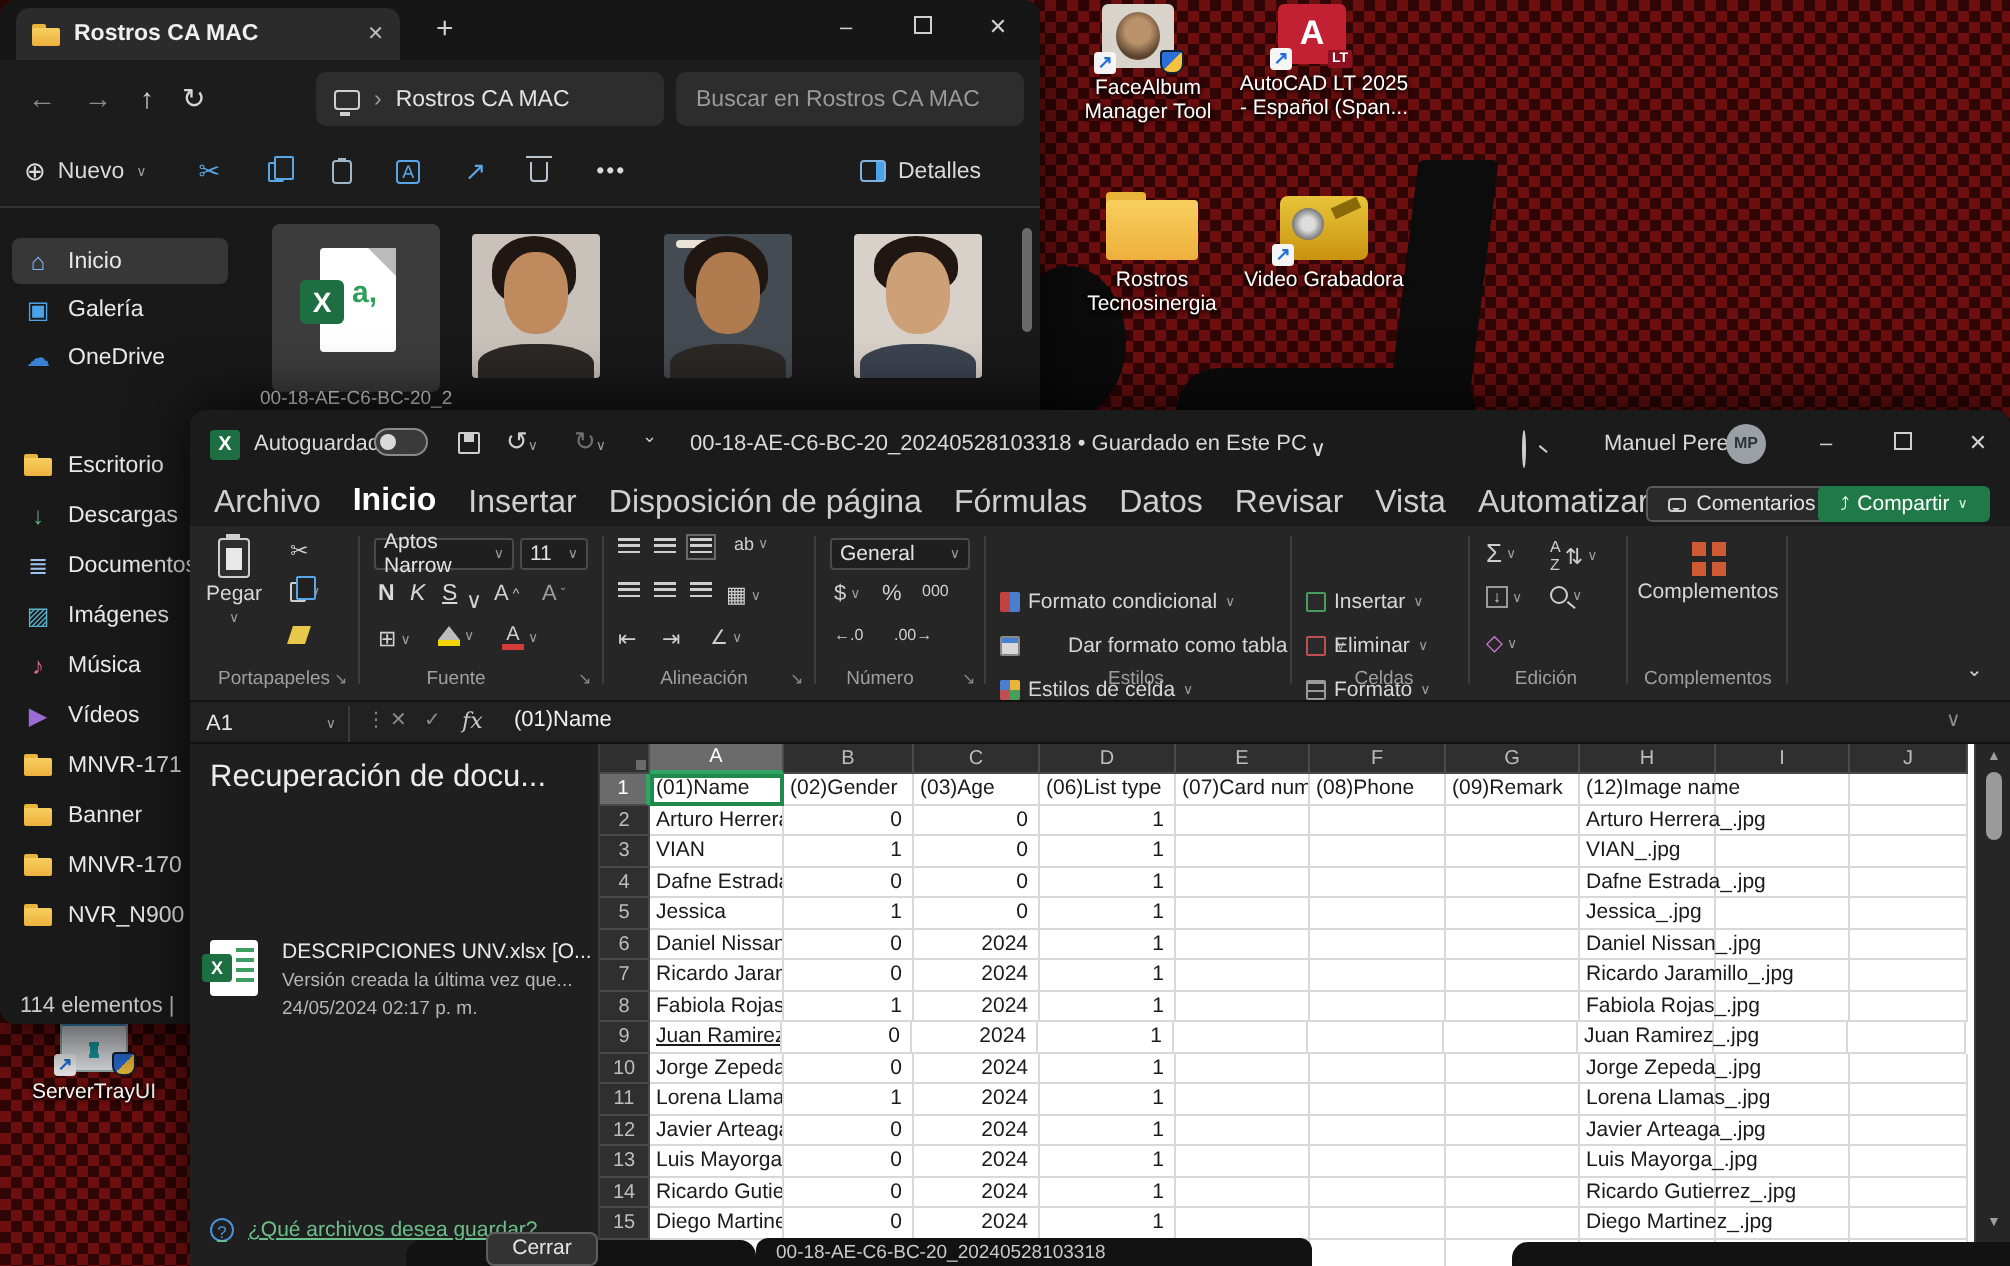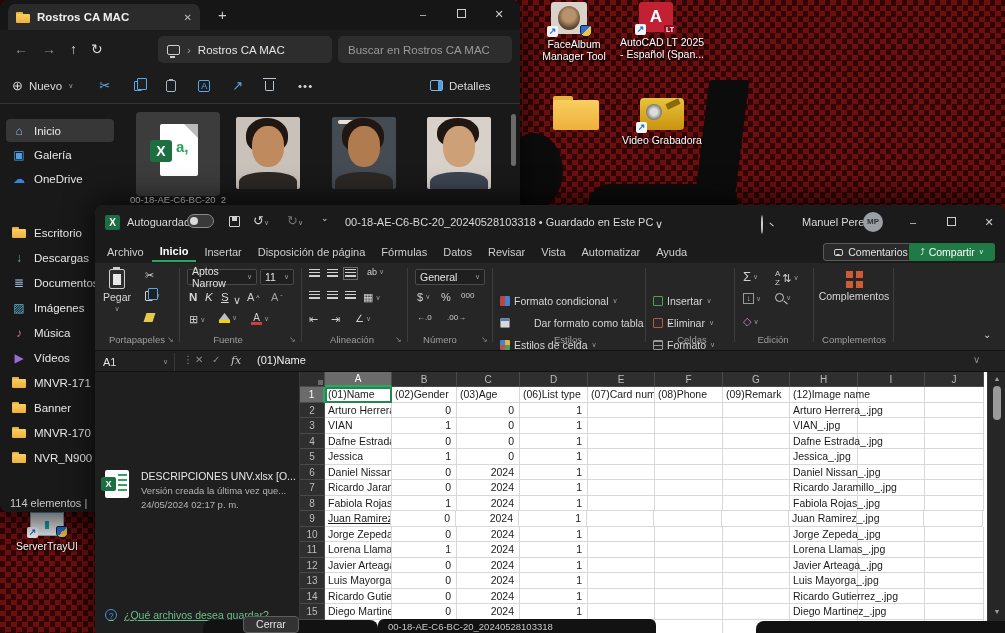--- a/index.html
+++ b/index.html
@@ -113,21 +113,21 @@
   .toggle::before{content:"";position:absolute;left:2px;top:2px;width:8px;height:8px;border-radius:50%;background:#d9d9d9;}
   .ic-save{position:absolute;left:134px;top:11px;width:11px;height:11px;border:1.3px solid #cfcfcf;border-radius:1px;}
   .ic-save::before{content:"";position:absolute;left:2px;top:0;width:5px;height:4px;background:#cfcfcf;}
   .tgl-glyph{position:absolute;top:8px;font-size:13px;color:#cfcfcf;}
   .cv{font-size:7px;color:#9a9a9a;}
   .ic-search{width:9px;height:9px;border:1.4px solid #cfcfcf;border-radius:50%;position:relative;}
   .ic-search::after{content:"";position:absolute;left:7px;top:8px;width:5px;height:1.4px;background:#cfcfcf;transform:rotate(40deg);}
   .avatar{position:absolute;left:768px;top:7px;width:20px;height:20px;border-radius:50%;background:#9aa0a6;color:#2f3337;
     font-size:8px;font-weight:bold;text-align:center;line-height:20px;}
   .xl-tabs{position:absolute;left:0;top:35px;right:0;height:23px;background:#1b1b1b;display:flex;align-items:center;padding-left:4px;}
-  .xtab{font-size:11px;color:#cfcfcf;padding:3px 8px;white-space:nowrap;}
+  .xtab{font-size:16px;color:#cfcfcf;padding:3px 8px;white-space:nowrap;}
   .xtab.active{color:#fff;font-weight:bold;border-bottom:2.5px solid #2fa463;}
   .cmt-btn{position:absolute;left:728px;top:38px;width:96px;height:18px;border:1px solid #5a5a5a;border-radius:3px;
     font-size:10.5px;color:#e3e3e3;display:flex;align-items:center;justify-content:center;gap:5px;background:#2a2a2a;}
   .ic-bubble{width:9px;height:7px;border:1.2px solid #d0d0d0;border-radius:2px;position:relative;}
   .ic-bubble::after{content:"";position:absolute;left:1px;bottom:-3px;border:2px solid transparent;border-top-color:#d0d0d0;}
   .share-btn{position:absolute;left:814px;top:38px;width:86px;height:18px;background:#1f7a48;border-radius:3px;
     font-size:10.5px;color:#fff;display:flex;align-items:center;justify-content:center;gap:4px;}
   .xl-ribbon{position:absolute;left:0;top:58px;right:0;height:87px;background:#262626;font-size:10.5px;}
   .rsep{position:absolute;top:5px;height:74px;width:1px;background:#3d3d3d;}
   .glabel{position:absolute;top:71px;font-size:9.5px;color:#9f9f9f;text-align:center;}
@@ -238,20 +238,24 @@
         </div>
         <div class="dlabel" style="margin-top: 4px;">
           <div>AutoCAD LT 2025</div>
           <div>- Español (Span...</div>
         </div>
       </div>
       <div class="dicon abs" style="left: 522px; top: 96px; width: 108px;">
         <div class="dimg" style="margin: 0px auto;">
           <div class="folder-big" style="margin: 0px auto;"></div>
         </div>
+        <div class="dlabel" style="margin-top: 4px;">
+          <div>Rostros</div>
+          <div>Tecnosinergia</div>
+        </div>
       </div>
       <div class="dicon abs" style="left: 608px; top: 98px; width: 108px;">
         <div class="dimg" style="width: 46px; margin: 0px auto;">
           <div class="ic-videograb" style="position: relative; margin: 0px auto;">
             <span class="shortcut-badge">↗</span>
           </div>
         </div>
         <div class="dlabel" style="margin-top: 4px;">
           <div>Video Grabadora</div>
         </div>
@@ -602,20 +606,21 @@
       <span class="fbtn" style="left:88px;">⋮</span>
       <span class="fbtn" style="left:100px;">✕</span>
       <span class="fbtn" style="left:117px;">✓</span>
       <span class="fbtn fx" style="left:136px;font-size:11px;">fx</span>
       <span class="fval">(01)Name</span>
       <span class="fbtn cv" style="left:878px;">∨</span>
     </div>
 
     <div class="xl-main">
       <div class="recovery">
+        <div class="rec-title">Recuperación de docu...</div>
         <div class="rec-file-ic"></div>
         <div class="rec-fname">DESCRIPCIONES UNV.xlsx  [O...</div>
         <div class="rec-fsub">Versión creada la última vez que...</div>
         <div class="rec-fdate">24/05/2024 02:17 p. m.</div>
         <div class="rec-help">
           <span class="qmark">?</span>
           <span>¿Qué archivos desea guardar?</span>
         </div>
       </div>
       <div class="sheet">

